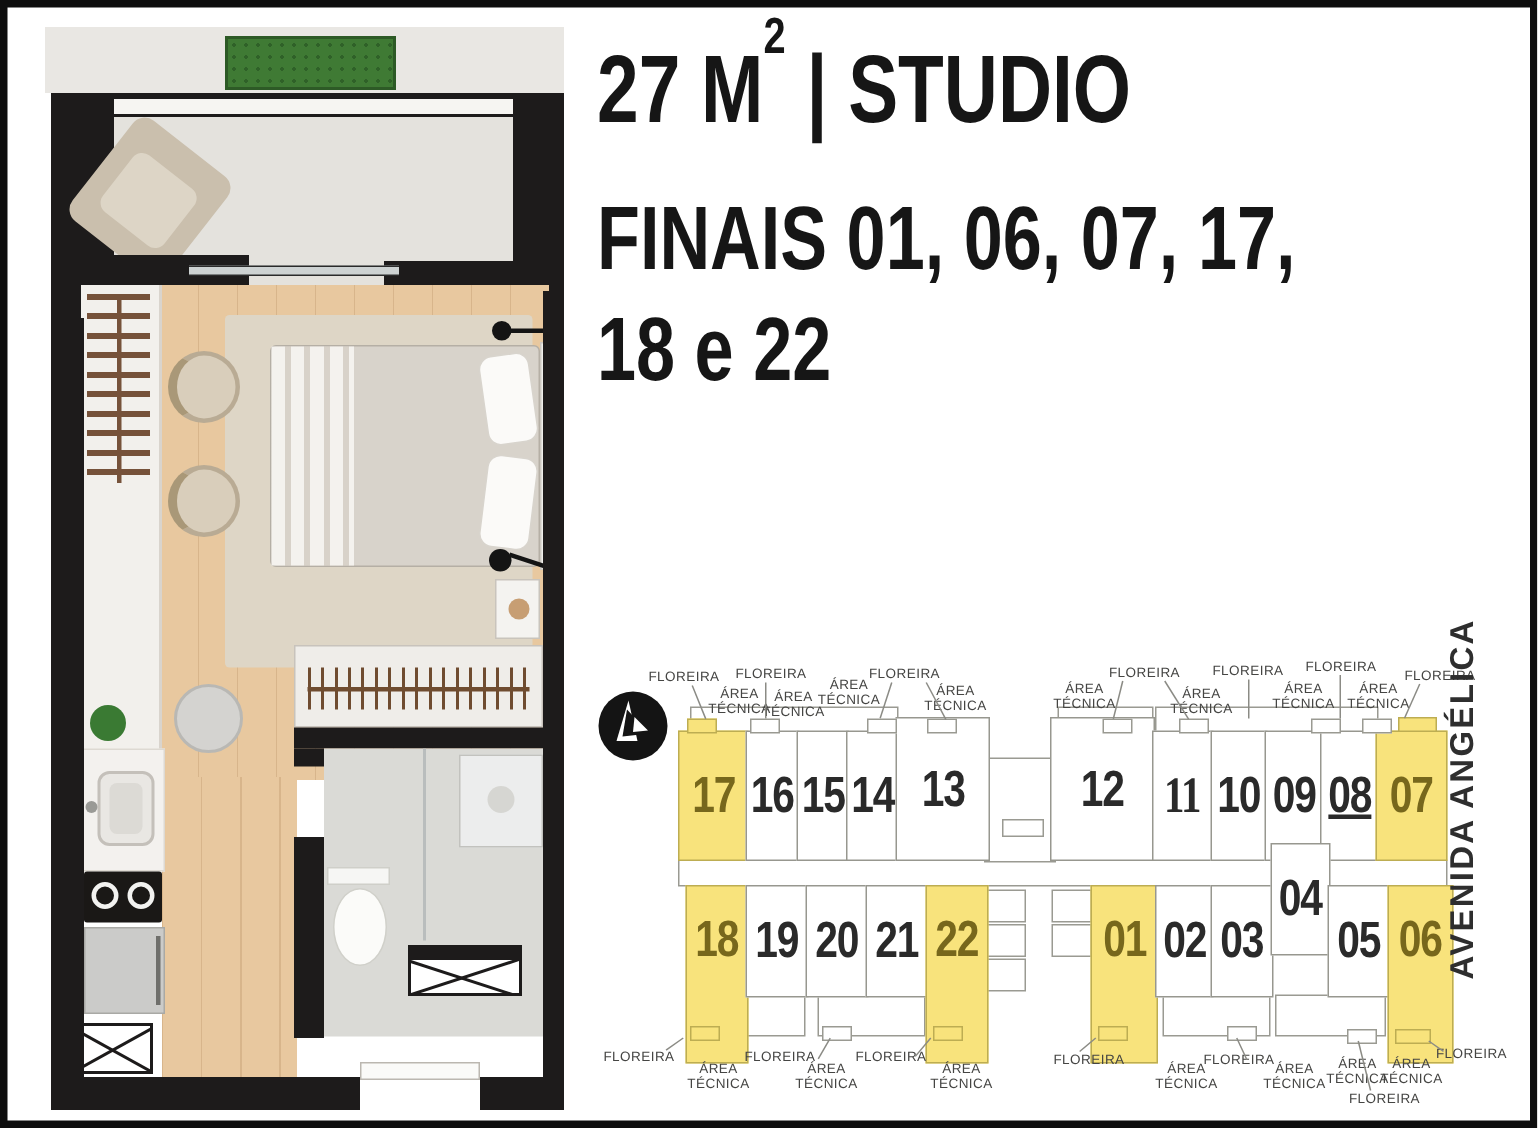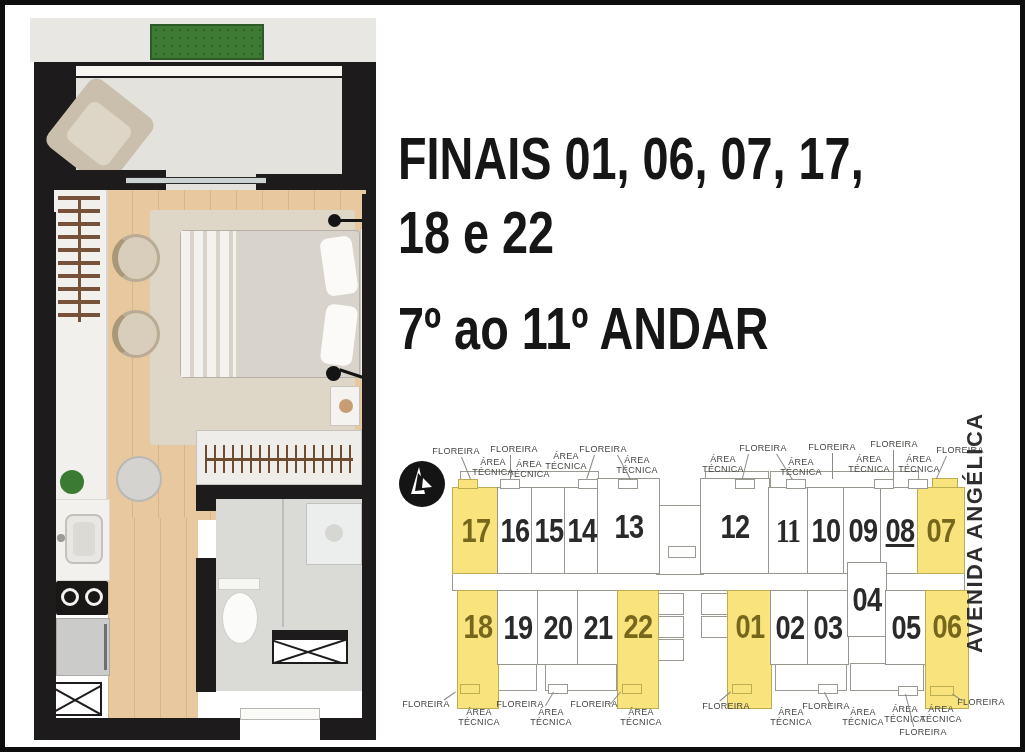--- a/index.html
+++ b/index.html
@@ -111,28 +111,28 @@
     <div class="xbox" style="left:16px;top:664px;width:56px;height:34px;">
       <div class="xline" style="left:0;top:0;width:64px;transform:rotate(29deg);"></div>
       <div class="xline" style="left:0;top:30px;width:64px;transform:rotate(-29deg);"></div>
     </div>
     <div class="wall" style="left:4px;top:194px;width:22px;height:510px;"></div>
     <div class="wall" style="left:4px;top:700px;width:206px;height:22px;"></div>
     <div class="wall" style="left:290px;top:700px;width:56px;height:22px;"></div>
     <div style="left:210px;top:690px;width:80px;height:12px;background:#fafaf8;border:1px solid #bbb7b0;"></div>
   </div>
 
+  <div class="h title">
+    <span class="cond"><span>27 M</span><sup>2</sup><span> | STUDIO</span></span>
+  </div>
   <div class="h finais">
     <span class="cond">
       <span style="display:block;">FINAIS 01, 06, 07, 17,</span>
       <span style="display:block;">18 e 22</span>
     </span>
-  </div>
-  <div class="h floors">
-    <span class="cond">7º ao 11º ANDAR</span>
   </div>
 
   <div>
 
     <svg class="abs" style="left:398px;top:460px;" width="48" height="48" viewBox="0 0 48 48">
       <circle cx="24" cy="24" r="23" fill="#141414"></circle>
       <path d="M13 34 L21 7 L27 34 Z" fill="#ffffff"></path>
       <path d="M20 13 L35 29 L17 31 Z" fill="#141414"></path>
       <path d="M25 18 L34 27 L24 28 Z" fill="#ffffff"></path>
     </svg>

